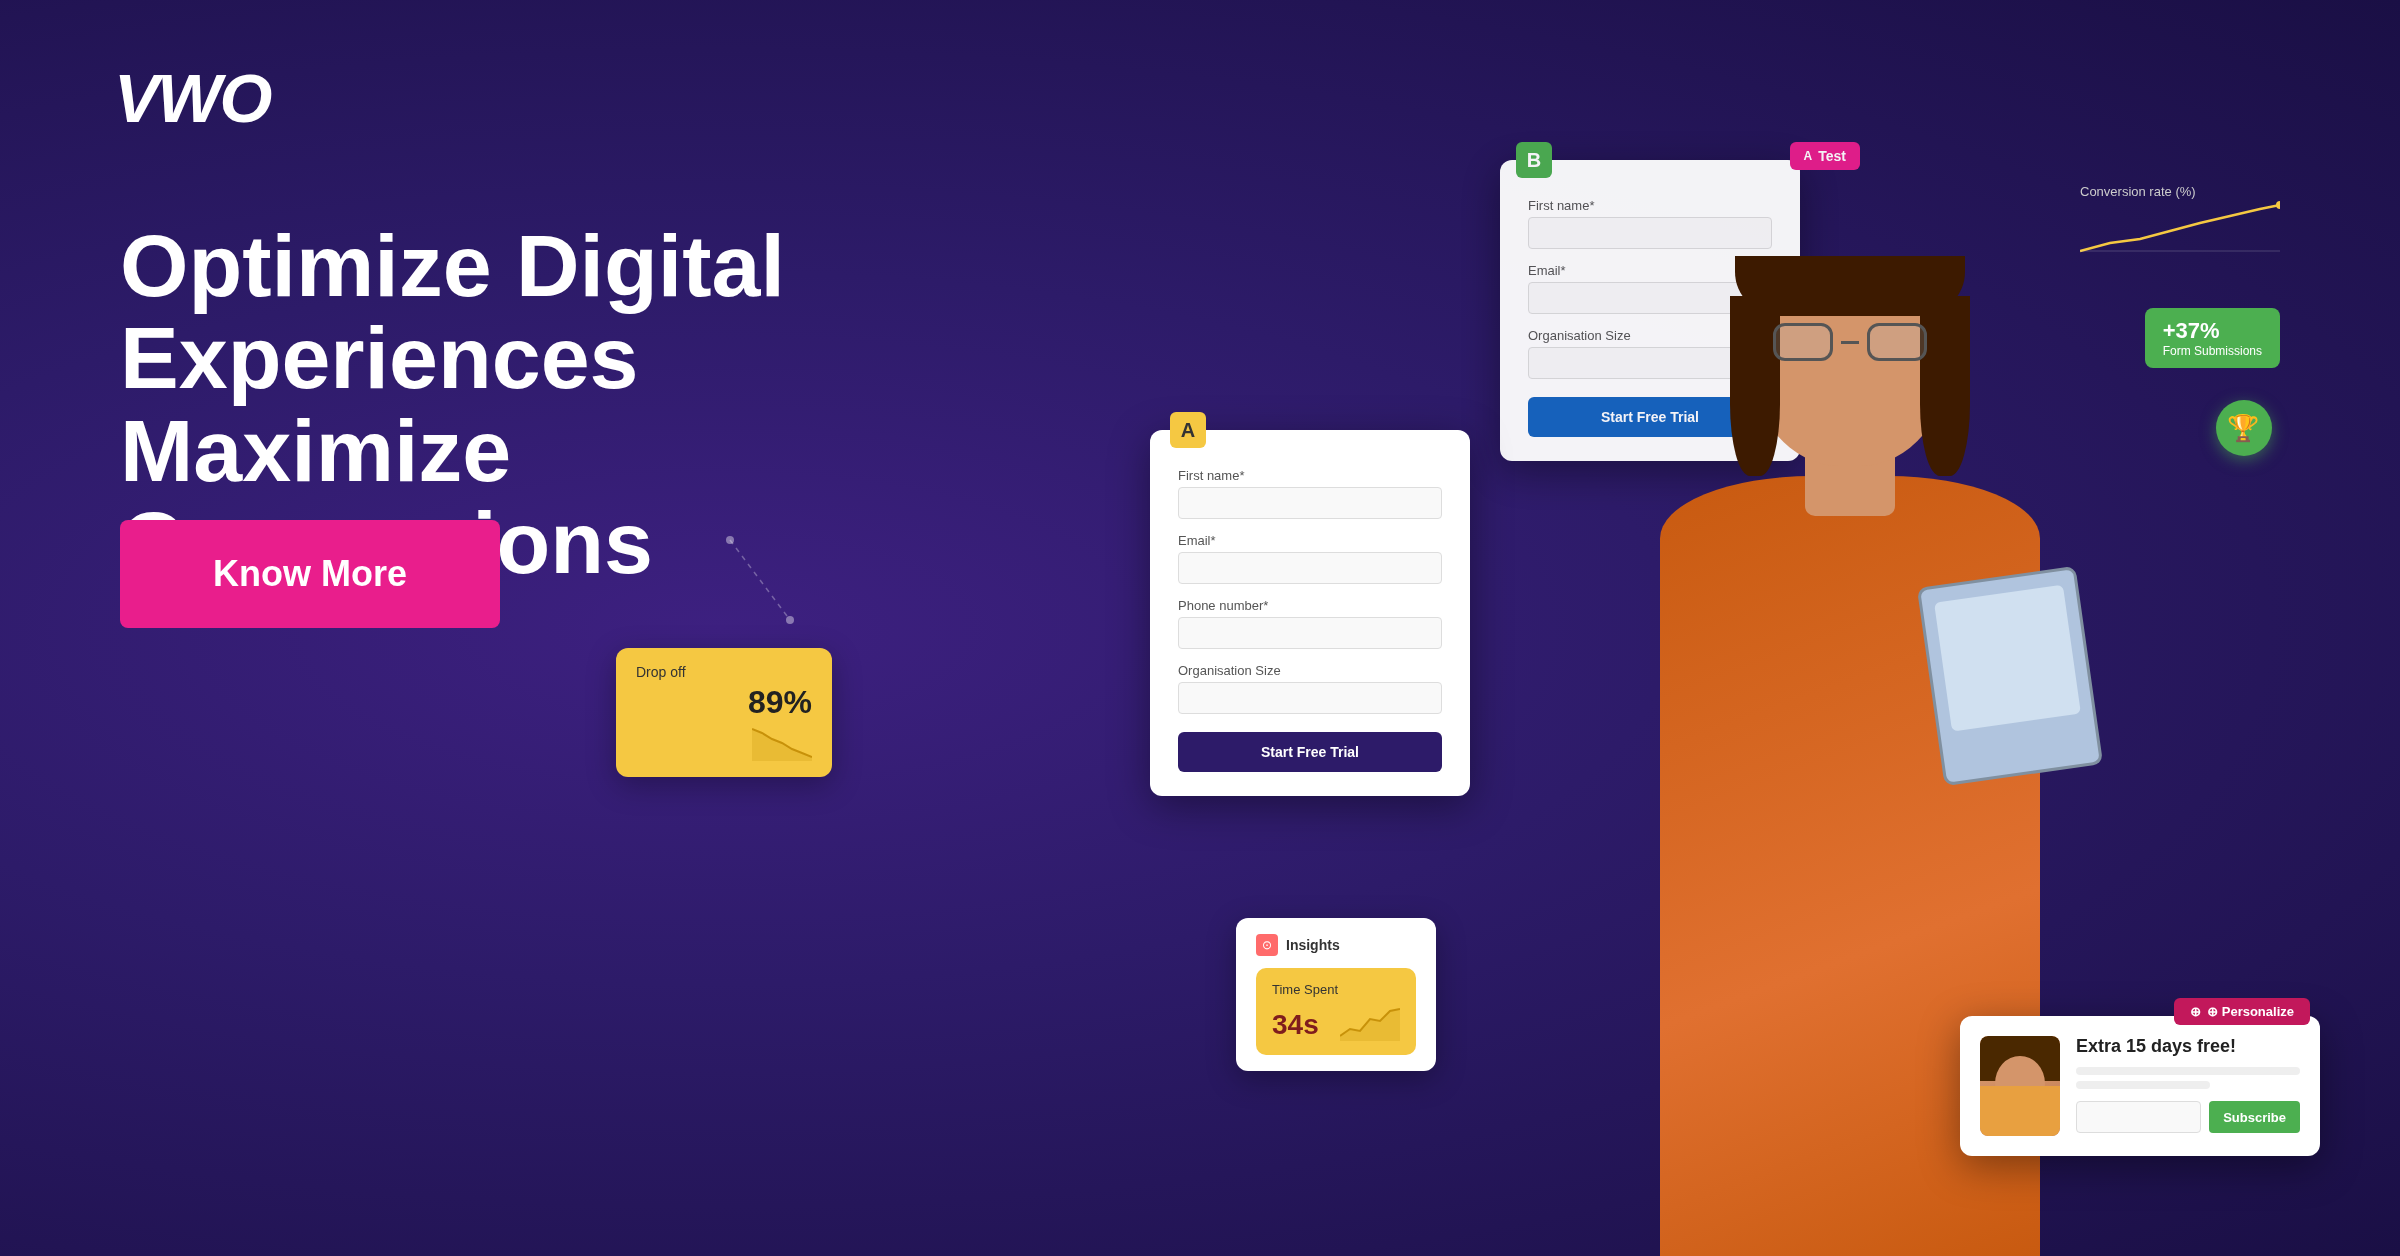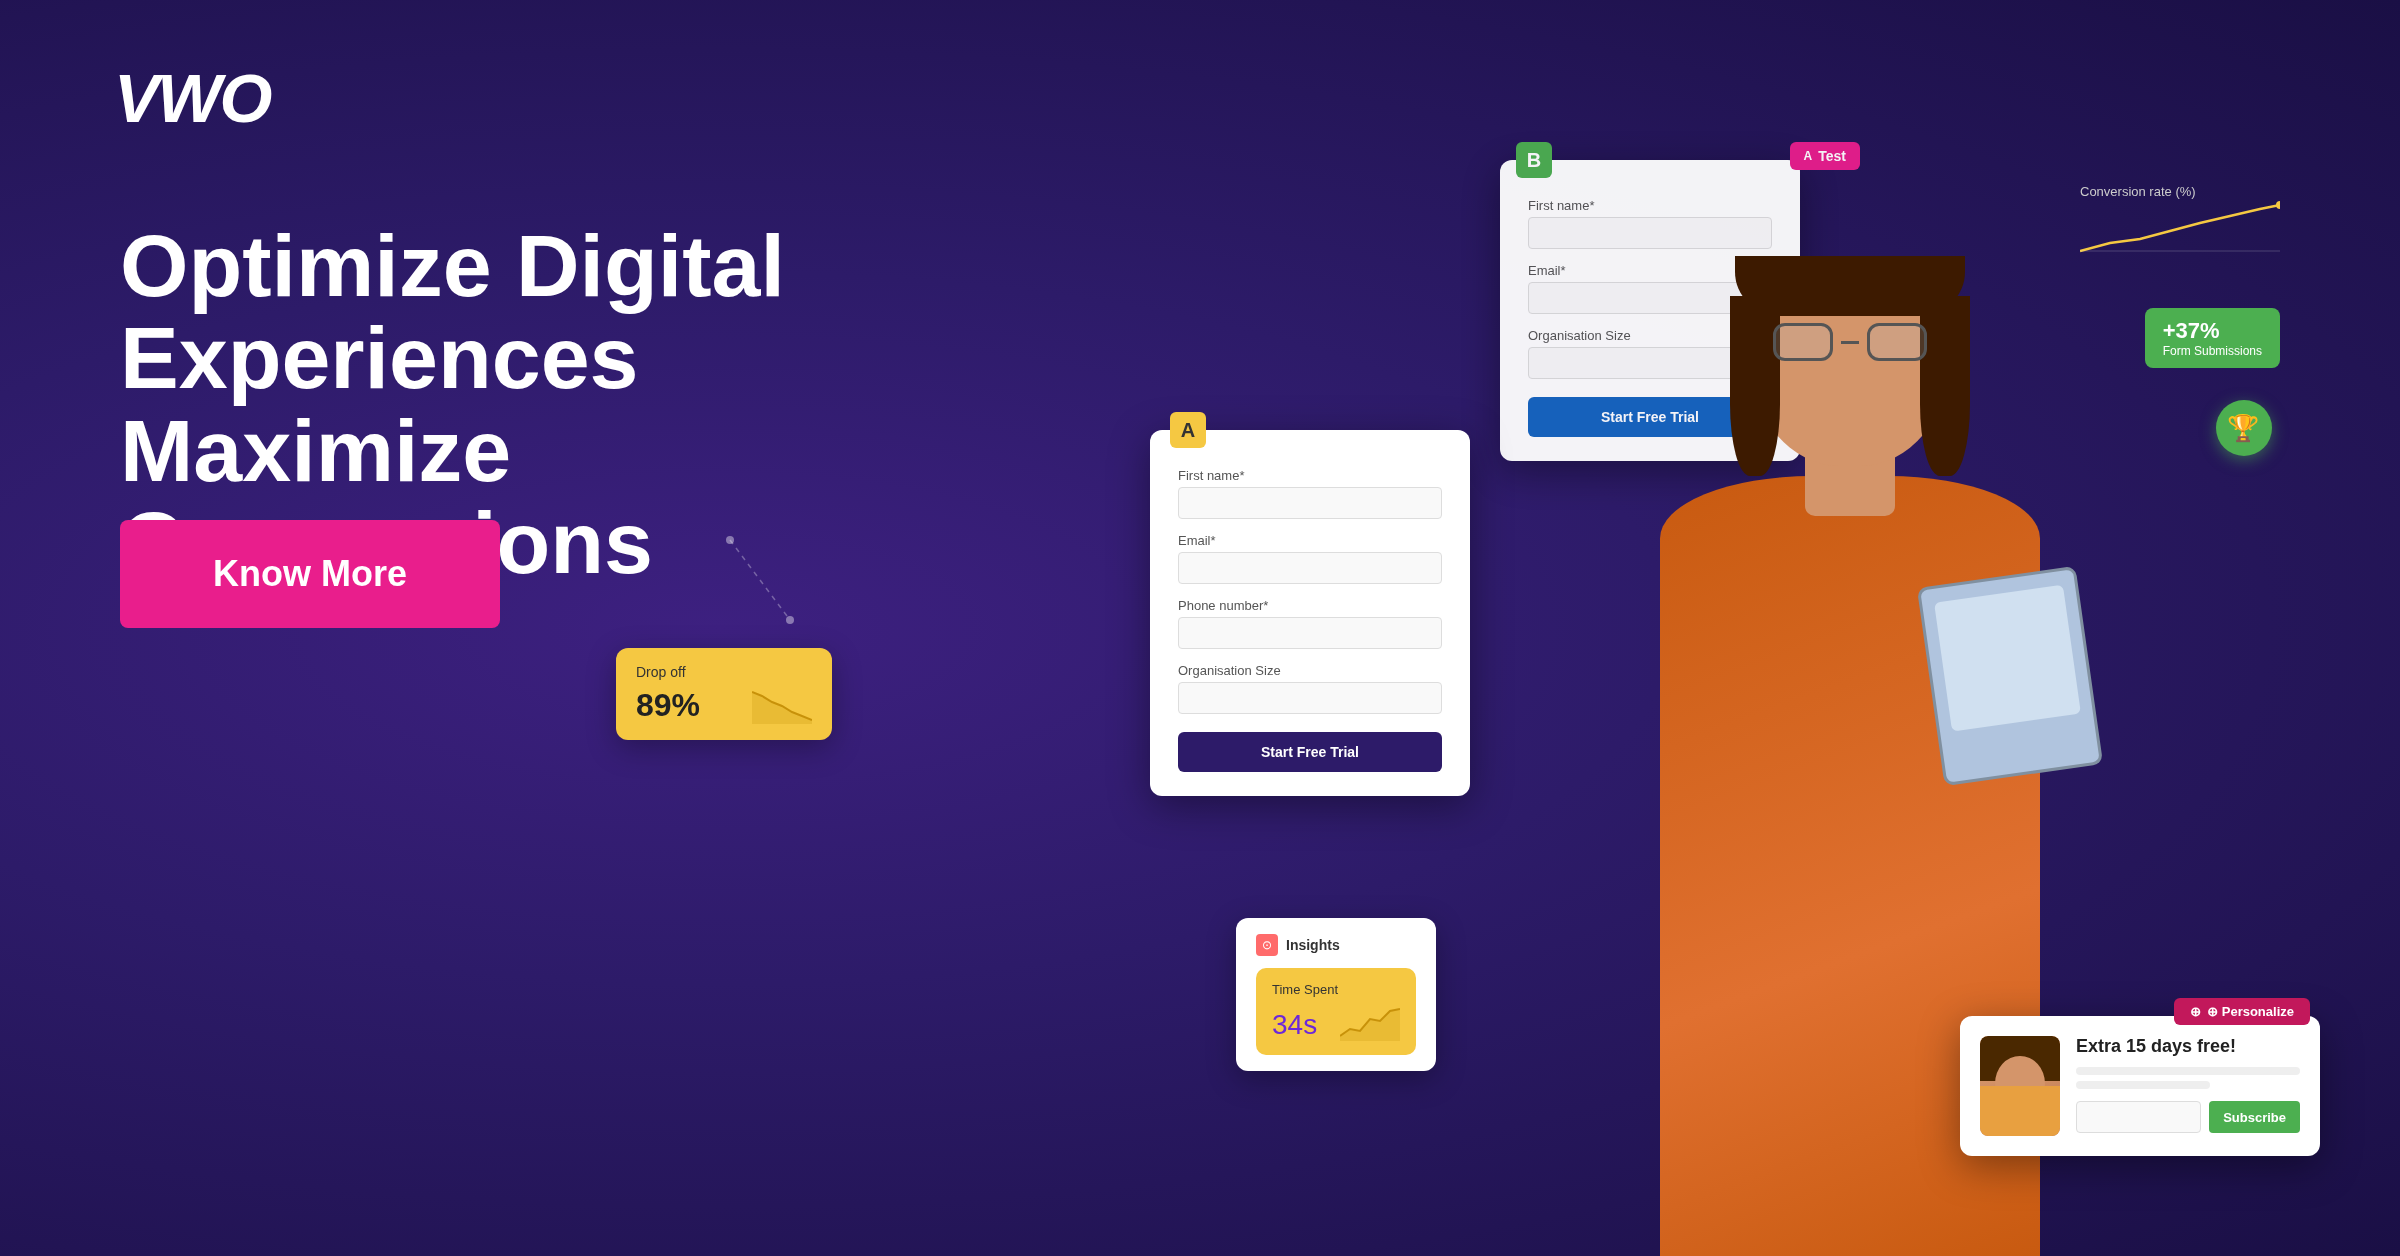--- a/index.html
+++ b/index.html
@@ -104,22 +104,22 @@
       overflow: hidden;
     }
     .time-label {
       font-size: 13px;
       color: #333;
       font-weight: 500;
       margin-bottom: 4px;
     }
     .time-value {
       font-size: 28px;
-      font-weight: 400;
-      color: #6d28d9;
+      font-weight: 700;
+      color: #7f1d1d;
     }
     .dropoff-label {
       font-size: 14px;
       color: #333;
       font-weight: 500;
       margin-bottom: 4px;
     }
     .dropoff-value {
       font-size: 32px;
       font-weight: 800;
@@ -443,21 +443,21 @@
           <polygon points="0,35 10,28 20,30 30,18 40,20 50,10 60,8 60,40 0,40" fill="rgba(200,146,10,0.25)"></polygon>
         </svg>
       </div>
     </div>
   </div>
 </div>
 
 <div class="dropoff-wrapper">
   <div class="dropoff-card-inner">
     <div class="dropoff-label">Drop off</div>
-    <div style="display:flex; align-items:flex-end; justify-content:space-between;">
+    <div style="display:flex; align-items:flex-end; justify-content:space-between;flex-direction:column;">
       <div class="dropoff-value">89%</div>
       <svg width="60" height="40" viewBox="0 0 60 40">
         <polyline points="0,8 10,12 20,18 30,22 40,28 50,32 60,36" fill="none" stroke="#c8920a" stroke-width="2"></polyline>
         <polygon points="0,8 10,12 20,18 30,22 40,28 50,32 60,36 60,40 0,40" fill="rgba(200,146,10,0.25)"></polygon>
       </svg>
     </div>
   </div>
 </div>
 
 <div class="form-a-card">

